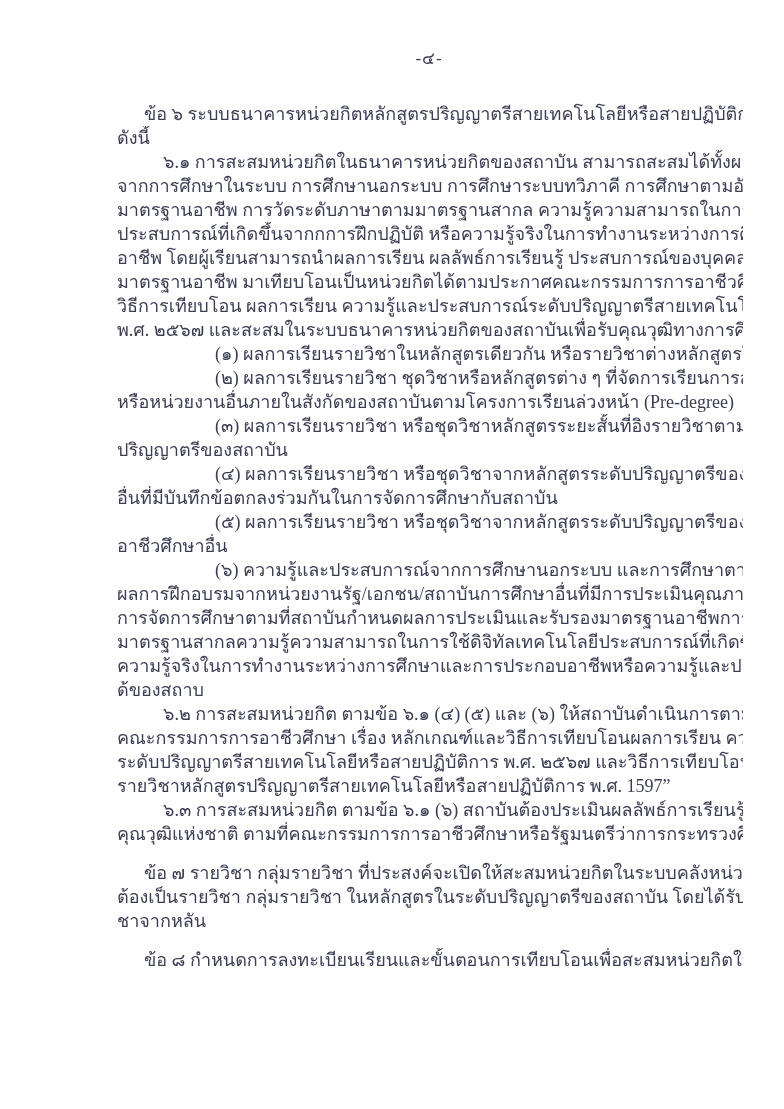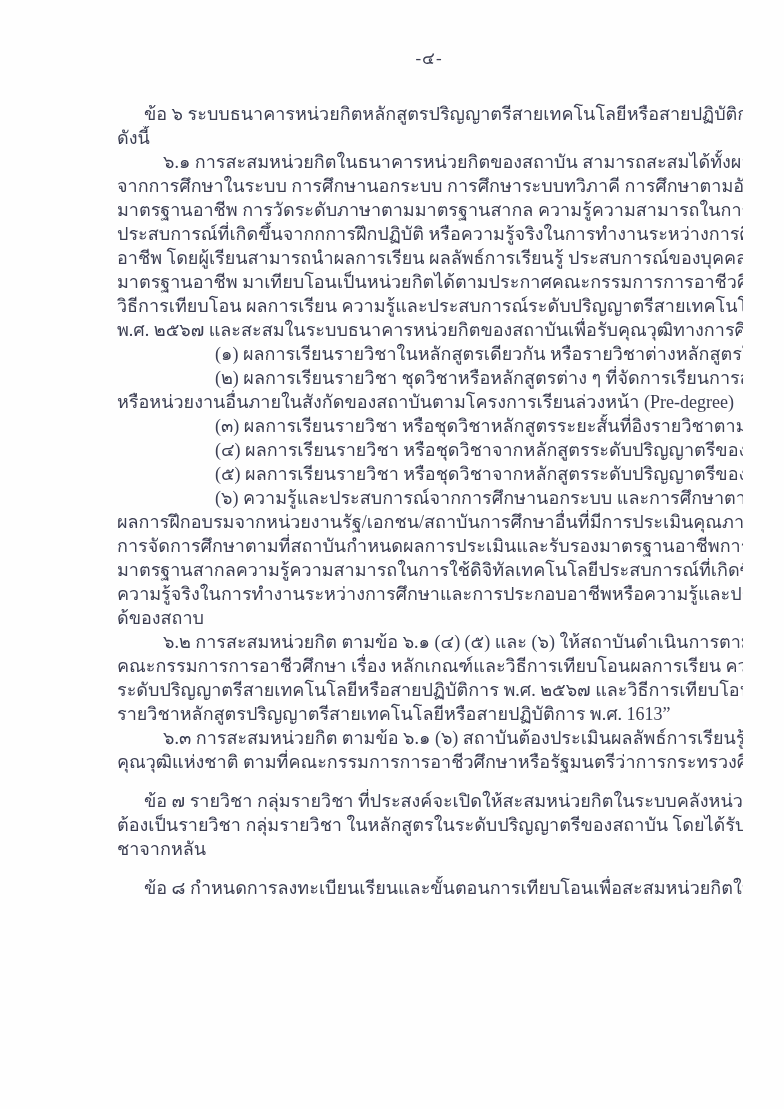--- a/index.html
+++ b/index.html
@@ -66,40 +66,43 @@
       </div>
       <div class="para item">
         <div class="line first">(๑) ผลการเรียนรายวิชาในหลักสูตรเดียวกัน หรือรายวิชาต่างหลักสูตรในระดับเดียวกัน</div>
       </div>
       <div class="para item">
         <div class="line first">(๒) ผลการเรียนรายวิชา ชุดวิชาหรือหลักสูตรต่าง ๆ ที่จัดการเรียนการสอนโดยวิทยาลัย</div>
         <div class="line">หรือหน่วยงานอื่นภายในสังกัดของสถาบันตามโครงการเรียนล่วงหน้า (Pre-degree)</div>
       </div>
       <div class="para item">
         <div class="line first">(๓) ผลการเรียนรายวิชา หรือชุดวิชาหลักสูตรระยะสั้นที่อิงรายวิชาตามหลักสูตรระดับ</div>
+        <div class="line">ปริญญาตรีของสถาบัน</div>
       </div>
       <div class="para item">
         <div class="line first">(๔) ผลการเรียนรายวิชา หรือชุดวิชาจากหลักสูตรระดับปริญญาตรีของสถาบันอุดมศึกษา</div>
+        <div class="line">อื่นที่มีบันทึกข้อตกลงร่วมกันในการจัดการศึกษากับสถาบัน</div>
       </div>
       <div class="para item">
         <div class="line first">(๕) ผลการเรียนรายวิชา หรือชุดวิชาจากหลักสูตรระดับปริญญาตรีของสถาบันการ</div>
+        <div class="line">อาชีวศึกษาอื่น</div>
       </div>
       <div class="para item">
         <div class="line first">(๖) ความรู้และประสบการณ์จากการศึกษานอกระบบ และการศึกษาตามอัธยาศัย ได้แก่</div>
         <div class="line">ผลการฝึกอบรมจากหน่วยงานรัฐ/เอกชน/สถาบันการศึกษาอื่นที่มีการประเมินคุณภาพตามเกณฑ์มาตรฐาน</div>
         <div class="line">การจัดการศึกษาตามที่สถาบันกำหนดผลการประเมินและรับรองมาตรฐานอาชีพการวัดระดับภาษาตาม</div>
         <div class="line">มาตรฐานสากลความรู้ความสามารถในการใช้ดิจิทัลเทคโนโลยีประสบการณ์ที่เกิดขึ้นจากกการฝึกปฏิบัติหรือ</div>
         <div class="line">ความรู้จริงในการทำงานระหว่างการศึกษาและการประกอบอาชีพหรือความรู้และประสบการณ์จากการศึกษา</div>
         <div class="line">ด้ของสถาบ</div>
       </div>
       <div class="para sub">
         <div class="line first">๖.๒ การสะสมหน่วยกิต ตามข้อ ๖.๑ (๔) (๕) และ (๖) ให้สถาบันดำเนินการตามประกาศ</div>
         <div class="line">คณะกรรมการการอาชีวศึกษา เรื่อง หลักเกณฑ์และวิธีการเทียบโอนผลการเรียน ความรู้และประสบการณ์</div>
         <div class="line">ระดับปริญญาตรีสายเทคโนโลยีหรือสายปฏิบัติการ พ.ศ. ๒๕๖๗ และวิธีการเทียบโอนความรู้และประสบการณ์</div>
-        <div class="line">รายวิชาหลักสูตรปริญญาตรีสายเทคโนโลยีหรือสายปฏิบัติการ พ.ศ. 1613”</div>
+        <div class="line">รายวิชาหลักสูตรปริญญาตรีสายเทคโนโลยีหรือสายปฏิบัติการ พ.ศ. 1597”</div>
       </div>
       <div class="para sub">
         <div class="line first">๖.๓ การสะสมหน่วยกิต ตามข้อ ๖.๑ (๖) สถาบันต้องประเมินผลลัพธ์การเรียนรู้ตามกรอบ</div>
         <div class="line">คุณวุฒิแห่งชาติ ตามที่คณะกรรมการการอาชีวศึกษาหรือรัฐมนตรีว่าการกระทรวงศึกษาธิการประกาศกำหนด</div>
       </div>
       <div class="para clause gap">
         <div class="line first">ข้อ ๗ รายวิชา กลุ่มรายวิชา ที่ประสงค์จะเปิดให้สะสมหน่วยกิตในระบบคลังหน่วยกิต ตามประกาศนี้</div>
         <div class="line">ต้องเป็นรายวิชา กลุ่มรายวิชา ในหลักสูตรในระดับปริญญาตรีของสถาบัน โดยได้รับความเห็นชอบจาก</div>
         <div class="line">ชาจากหลัน</div>
       </div>

